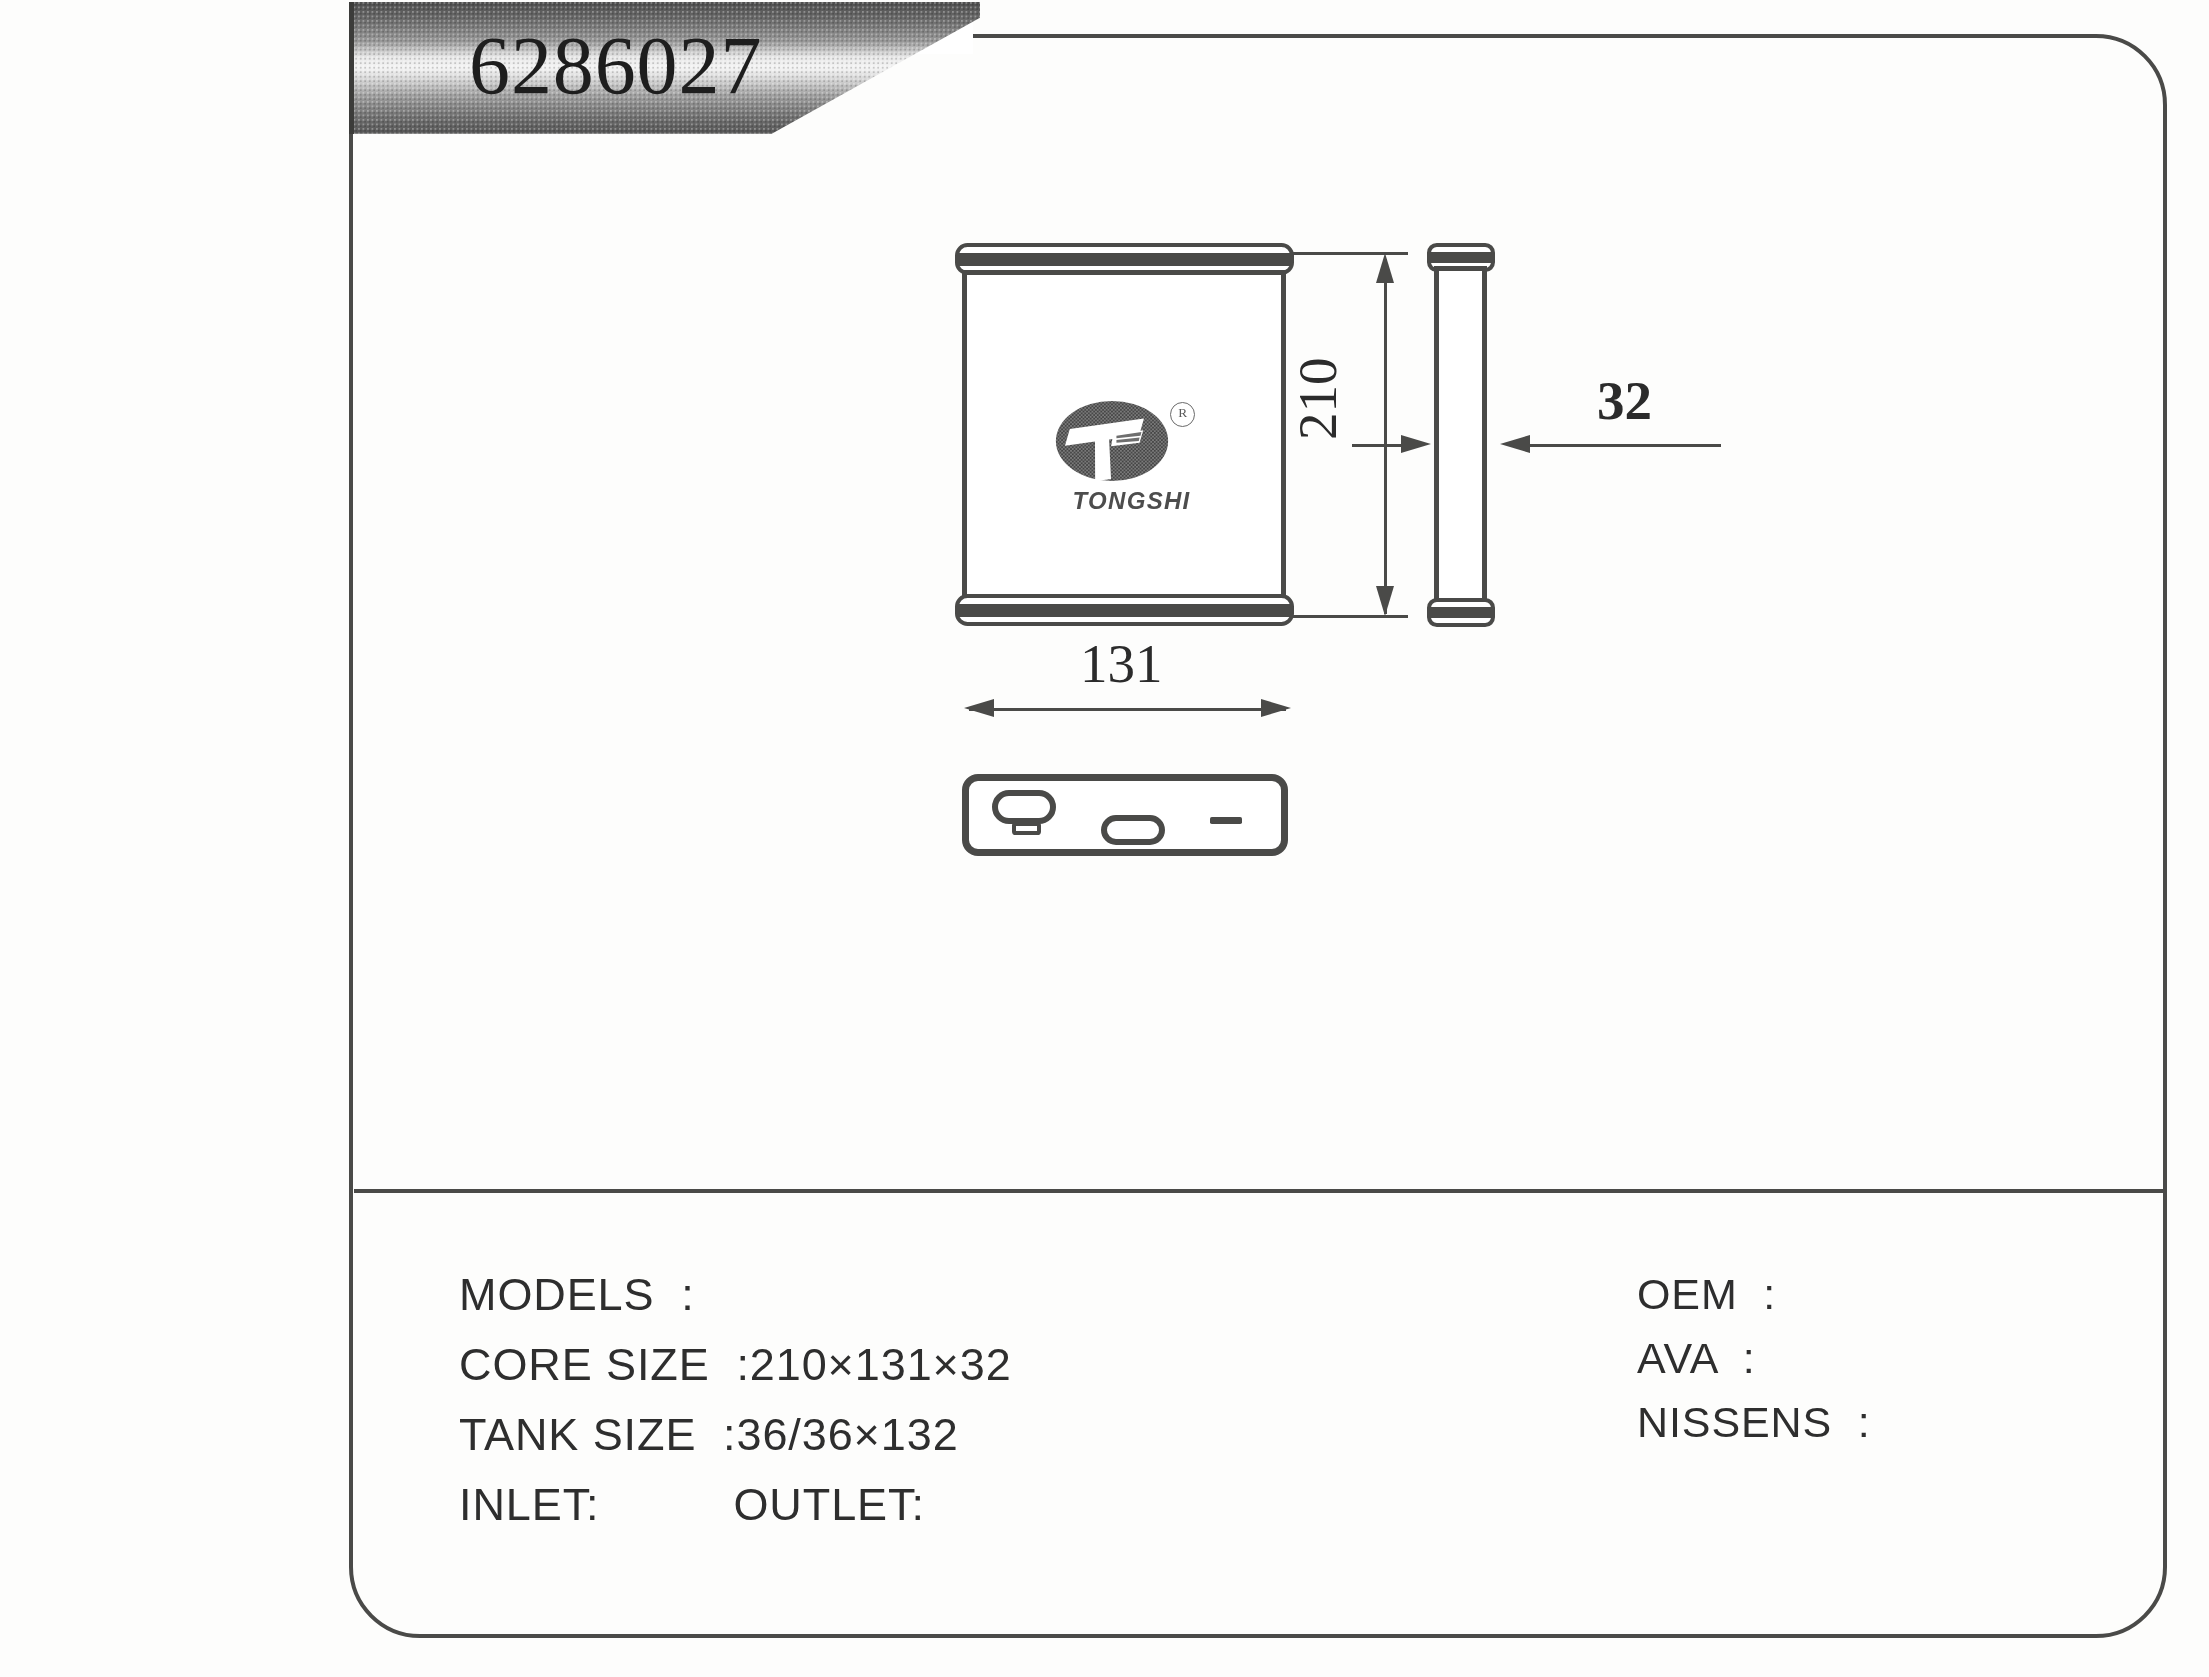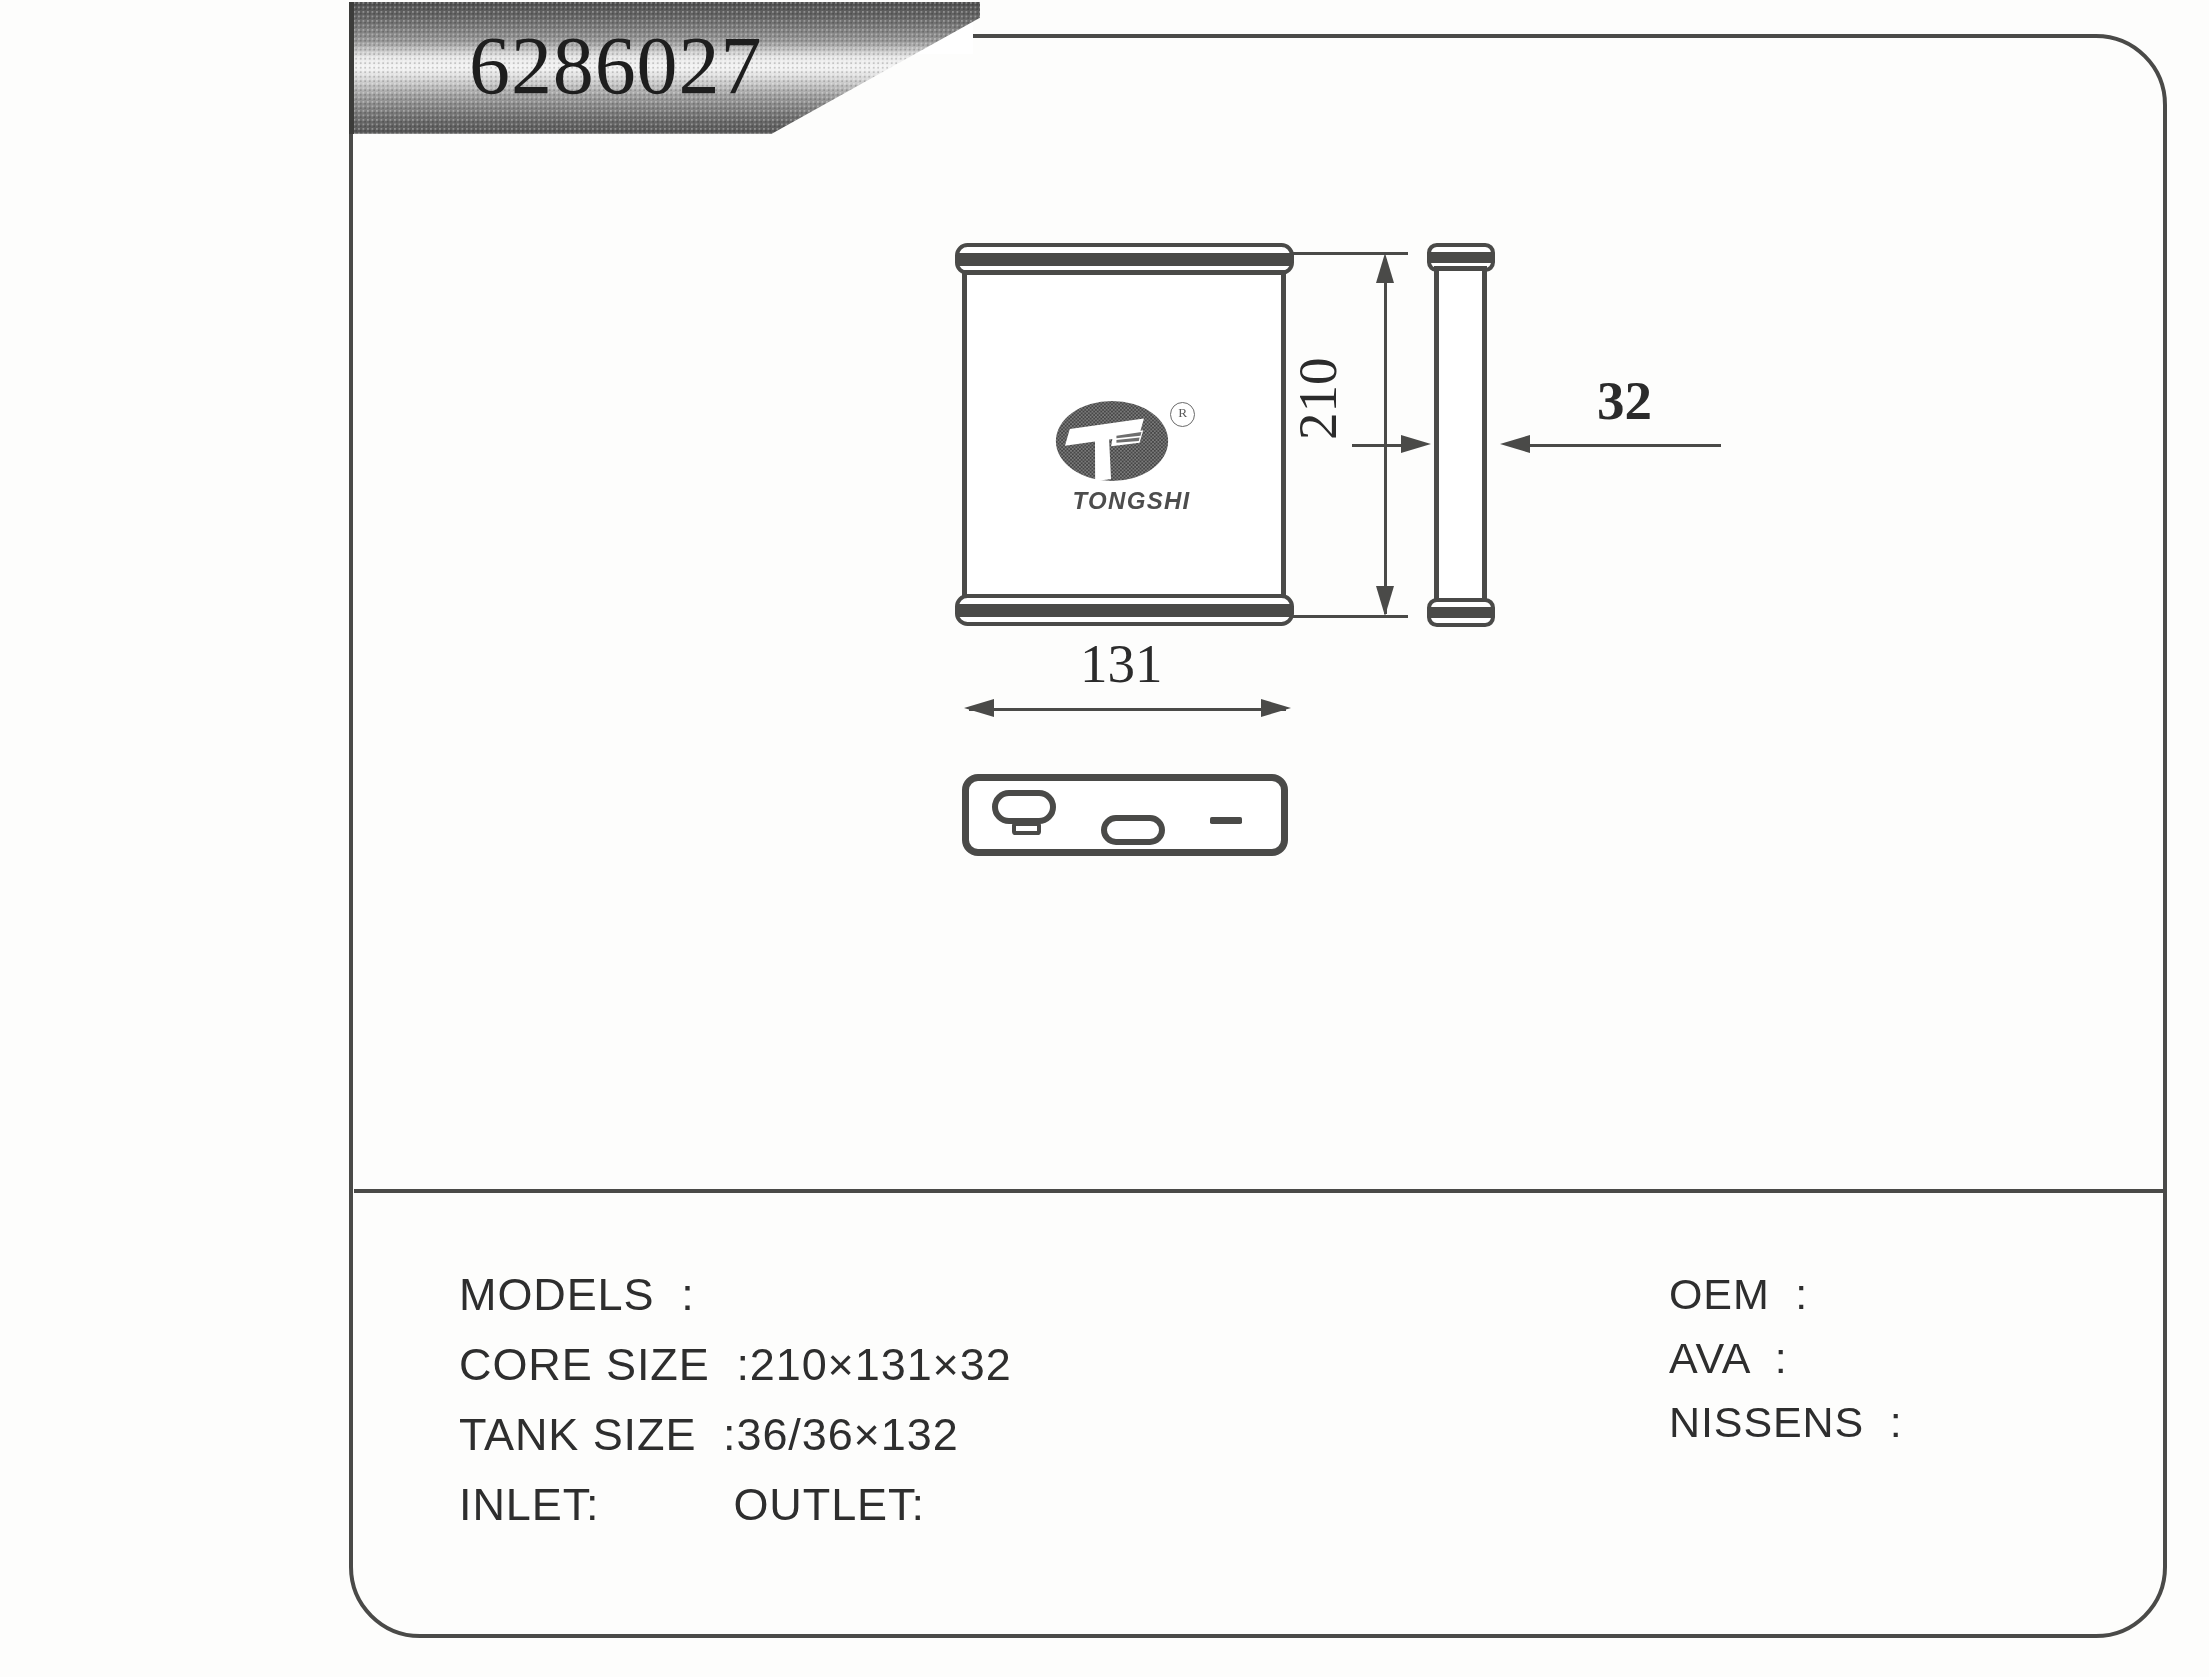--- a/index.html
+++ b/index.html
@@ -344,21 +344,20 @@
   }
   #spec-left {
     position: absolute;
     left: 110px;
     top: 68px;
   }
   #spec-right {
     position: absolute;
     left: 1288px;
     top: 70px;
-    margin-left: 32px;
   }
   .spec-line {
     font-family: "Liberation Sans", sans-serif;
     font-size: 45px;
     line-height: 70px;
     color: #2e2e2e;
     letter-spacing: 0.9px;
     white-space: pre;
   }
   .spec-line.right {

